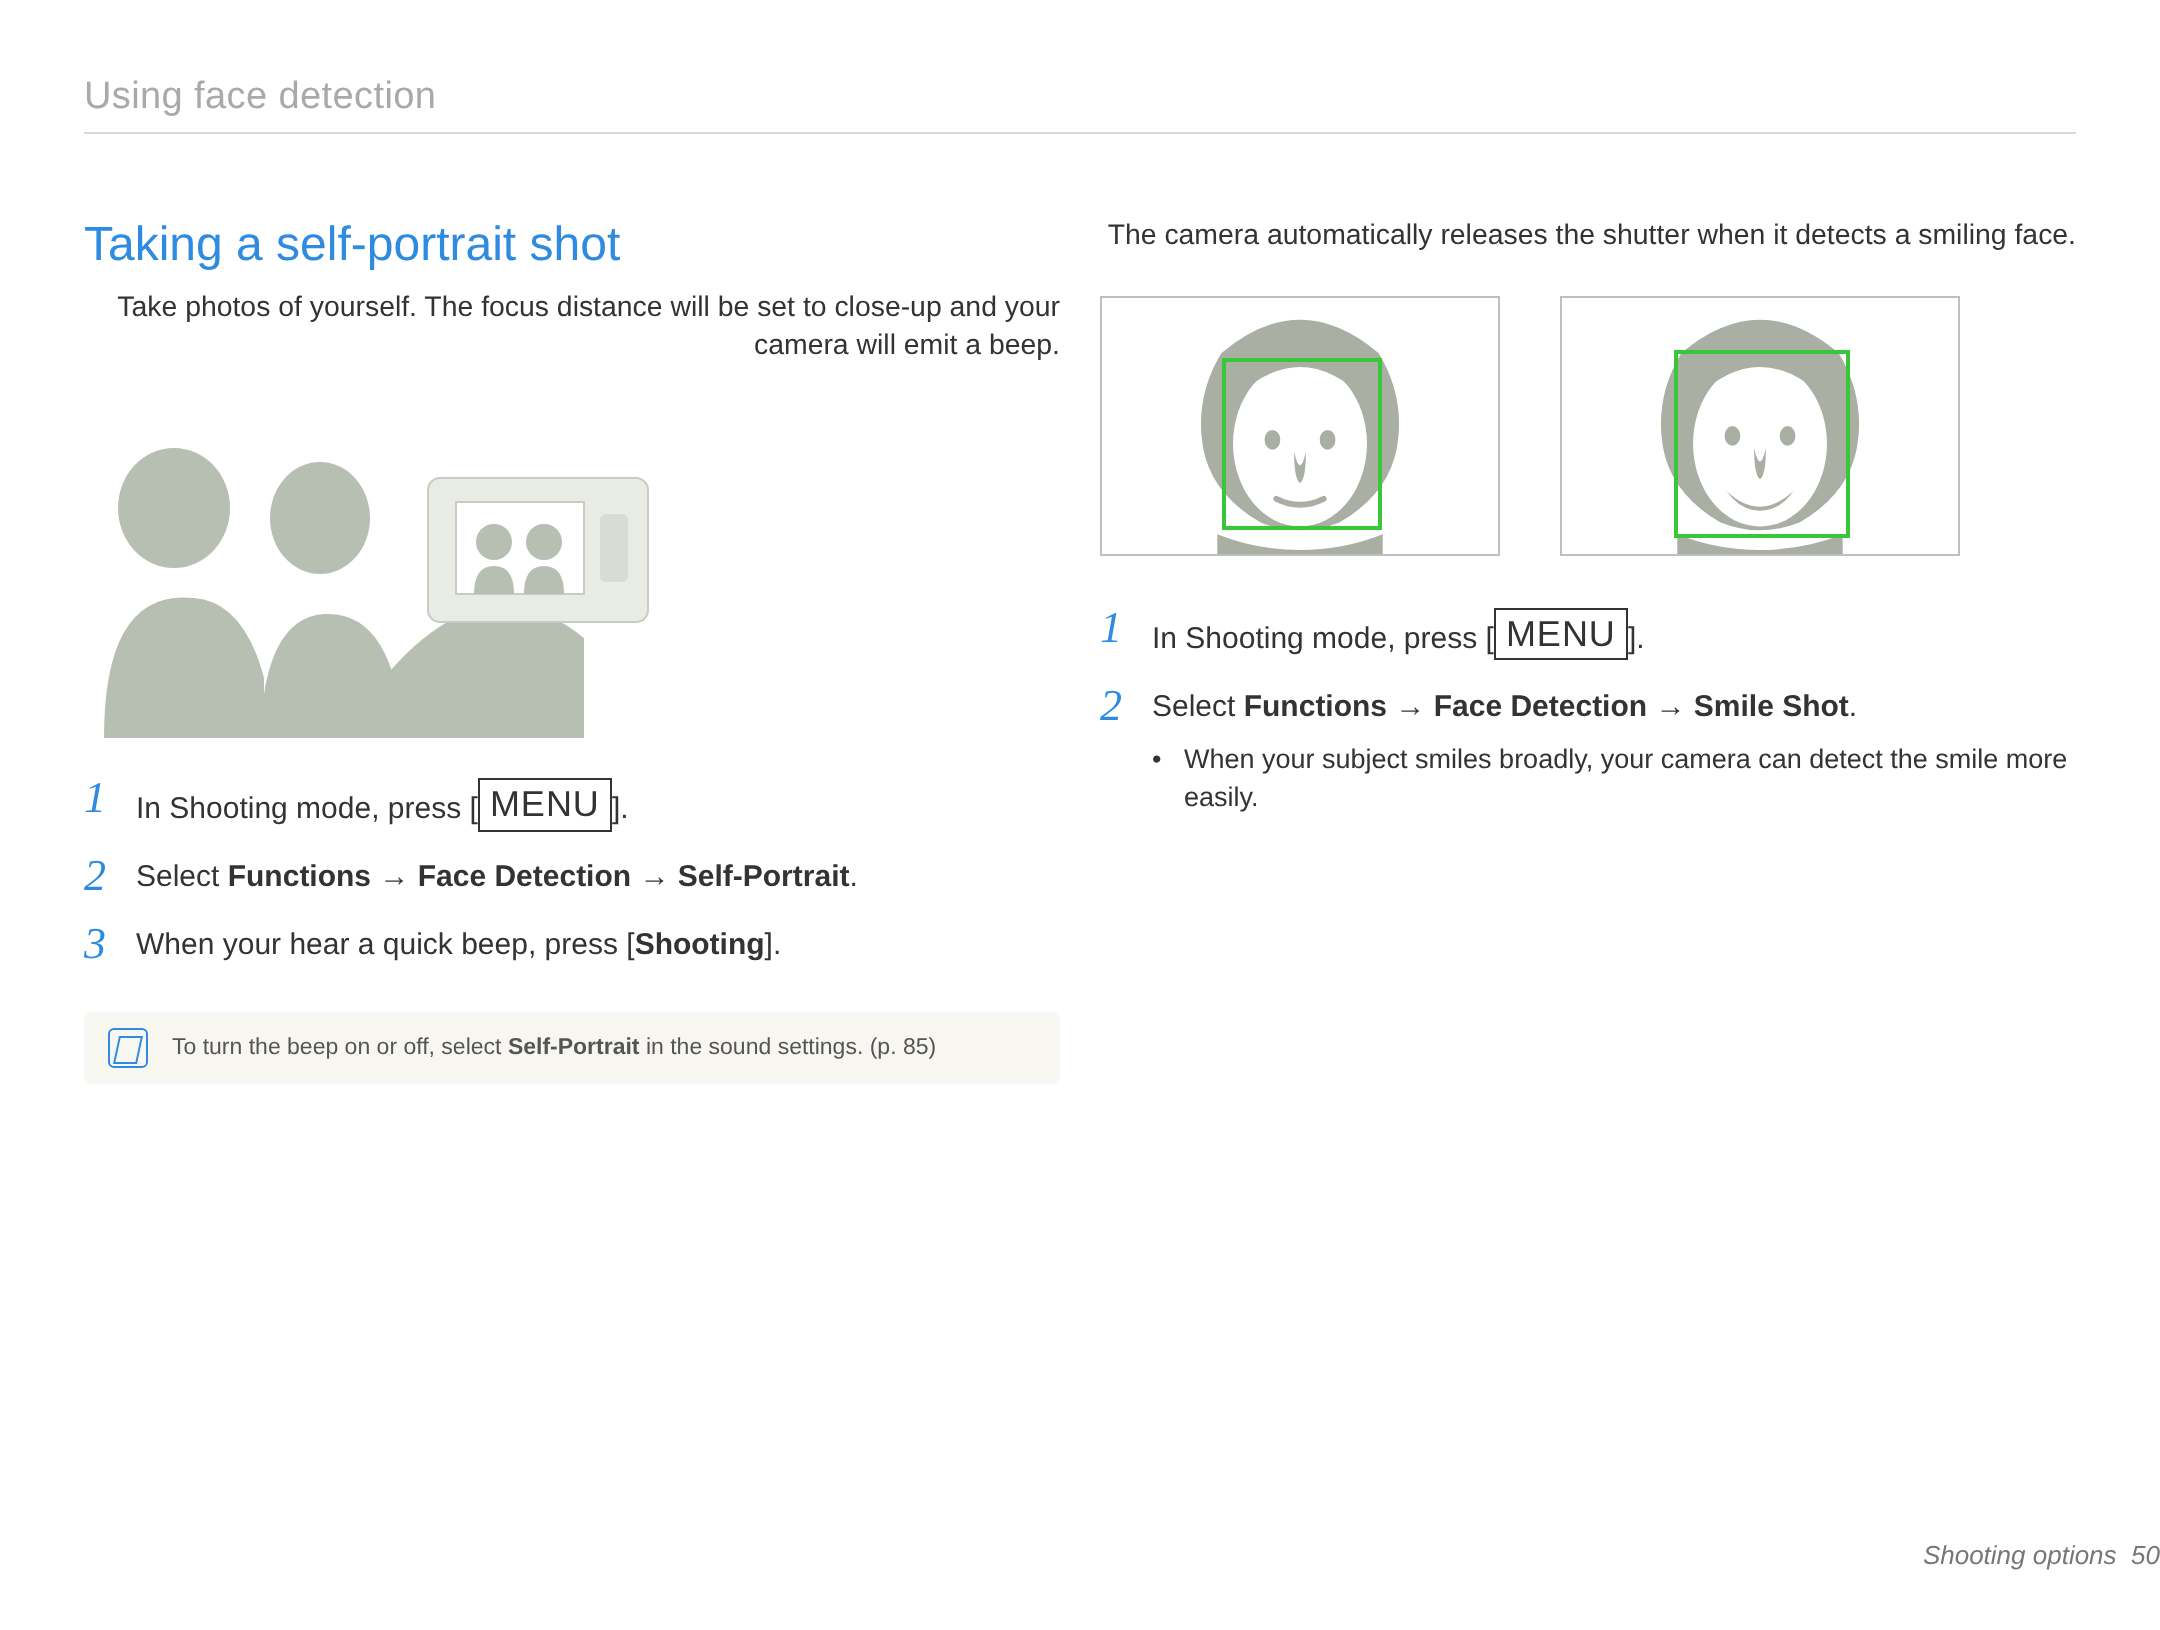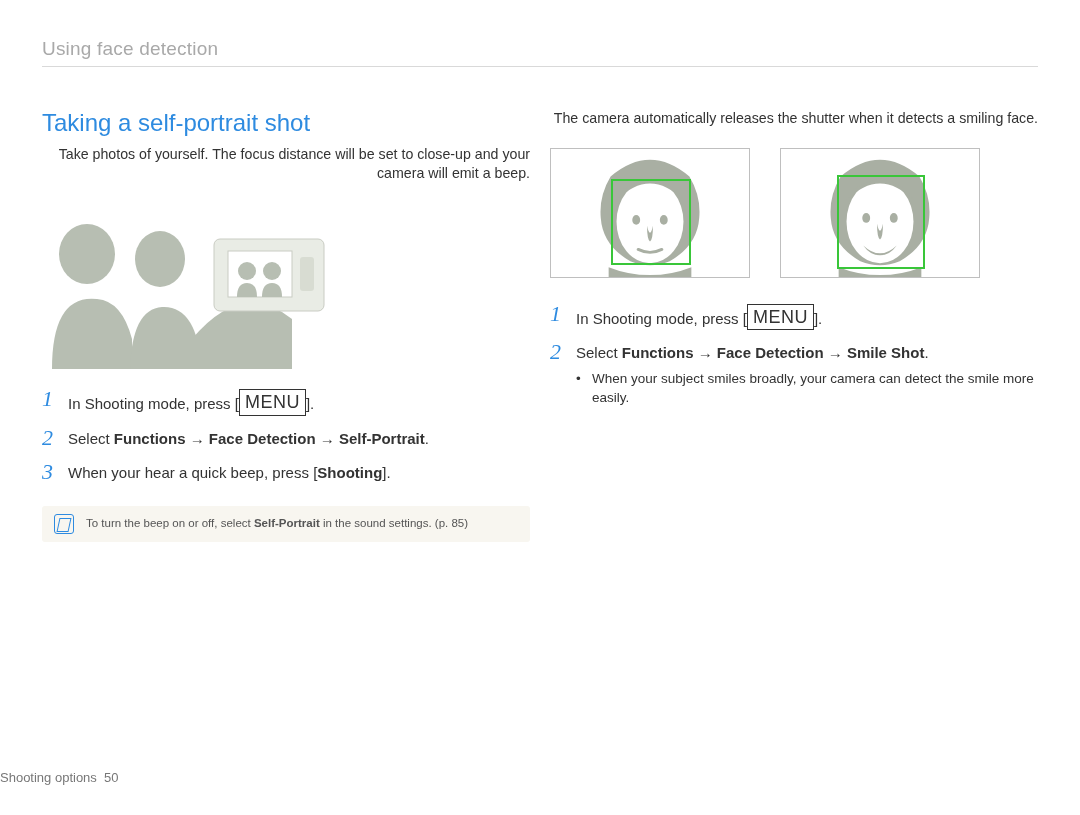--- a/index.html
+++ b/index.html
@@ -29,21 +29,21 @@
 
   .sub-bullets { list-style: none; margin-top: 6px; }
   .sub-bullets li { display: flex; font-size: 13.5px; color: #333; line-height: 1.4; margin-bottom: 4px; }
   .sub-bullets li::before { content: "•"; width: 16px; flex: 0 0 16px; }
 
   .note { display: flex; align-items: center; background: #f8f6f0; border-radius: 3px; padding: 8px 12px; margin-top: 22px; gap: 12px; }
   .note-icon { width: 20px; height: 20px; border: 1.4px solid #2e8be0; border-radius: 3px; position: relative; flex: 0 0 20px; }
   .note-icon::before { content: ""; position: absolute; left: 3px; top: 3px; width: 10px; height: 12px; border: 1.2px solid #2e8be0; transform: skewX(-12deg); }
   .note-text { font-size: 11.5px; color: #555; line-height: 1.35; }
 
-  .footer { position: absolute; left: 0; right: 0; bottom: 30px; text-align: left; font-size: 13px; color: #777; }
+  .footer { position: absolute; left: 0; right: 0; bottom: 30px; text-align: right; font-size: 13px; color: #777; font-style: italic; }
 </style>
 </head>
 <body>
 
 <div class="page">
   <div class="breadcrumb">Using face detection</div>
   <hr class="rule">
 
   <div class="columns">
 

